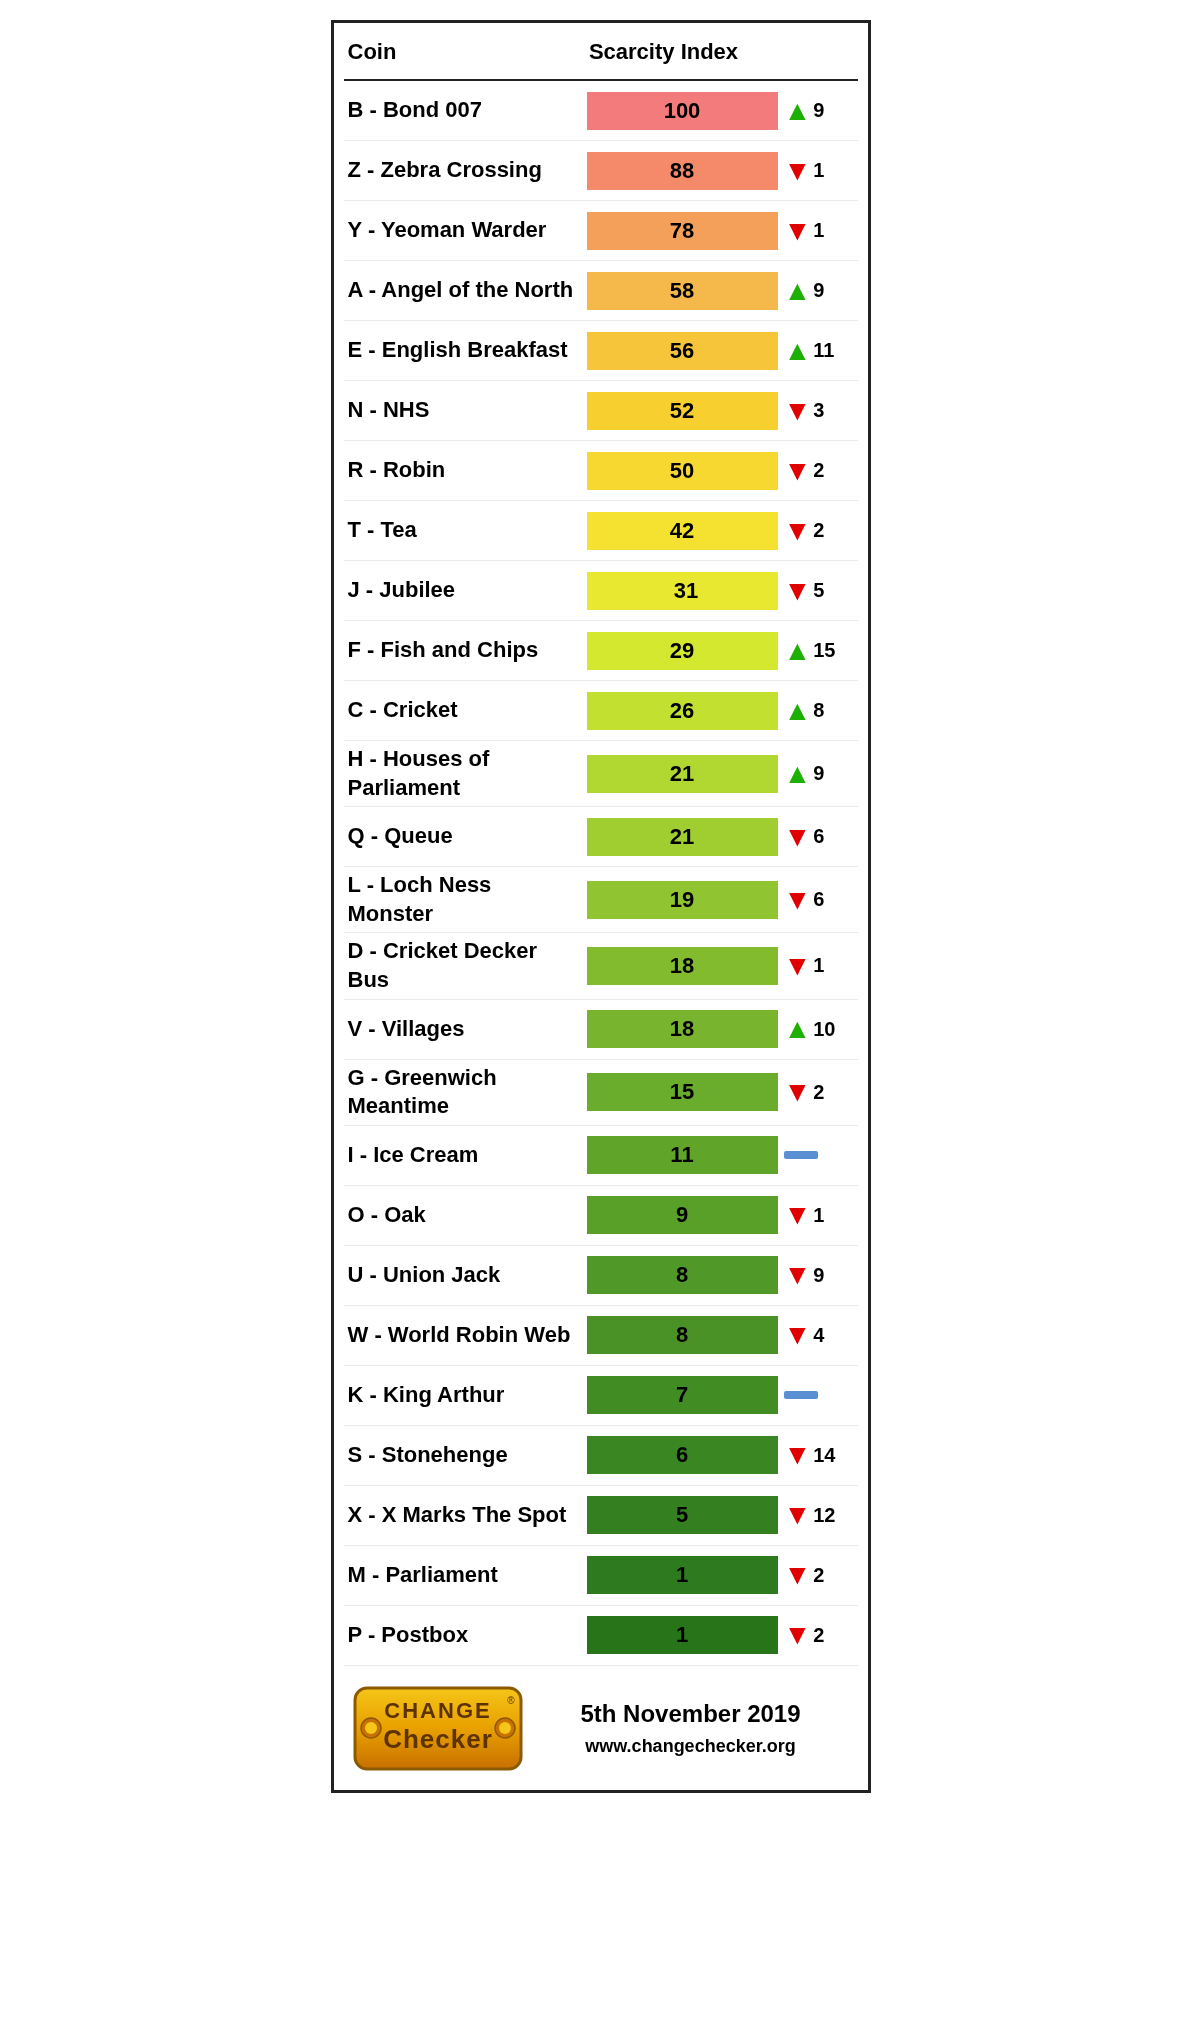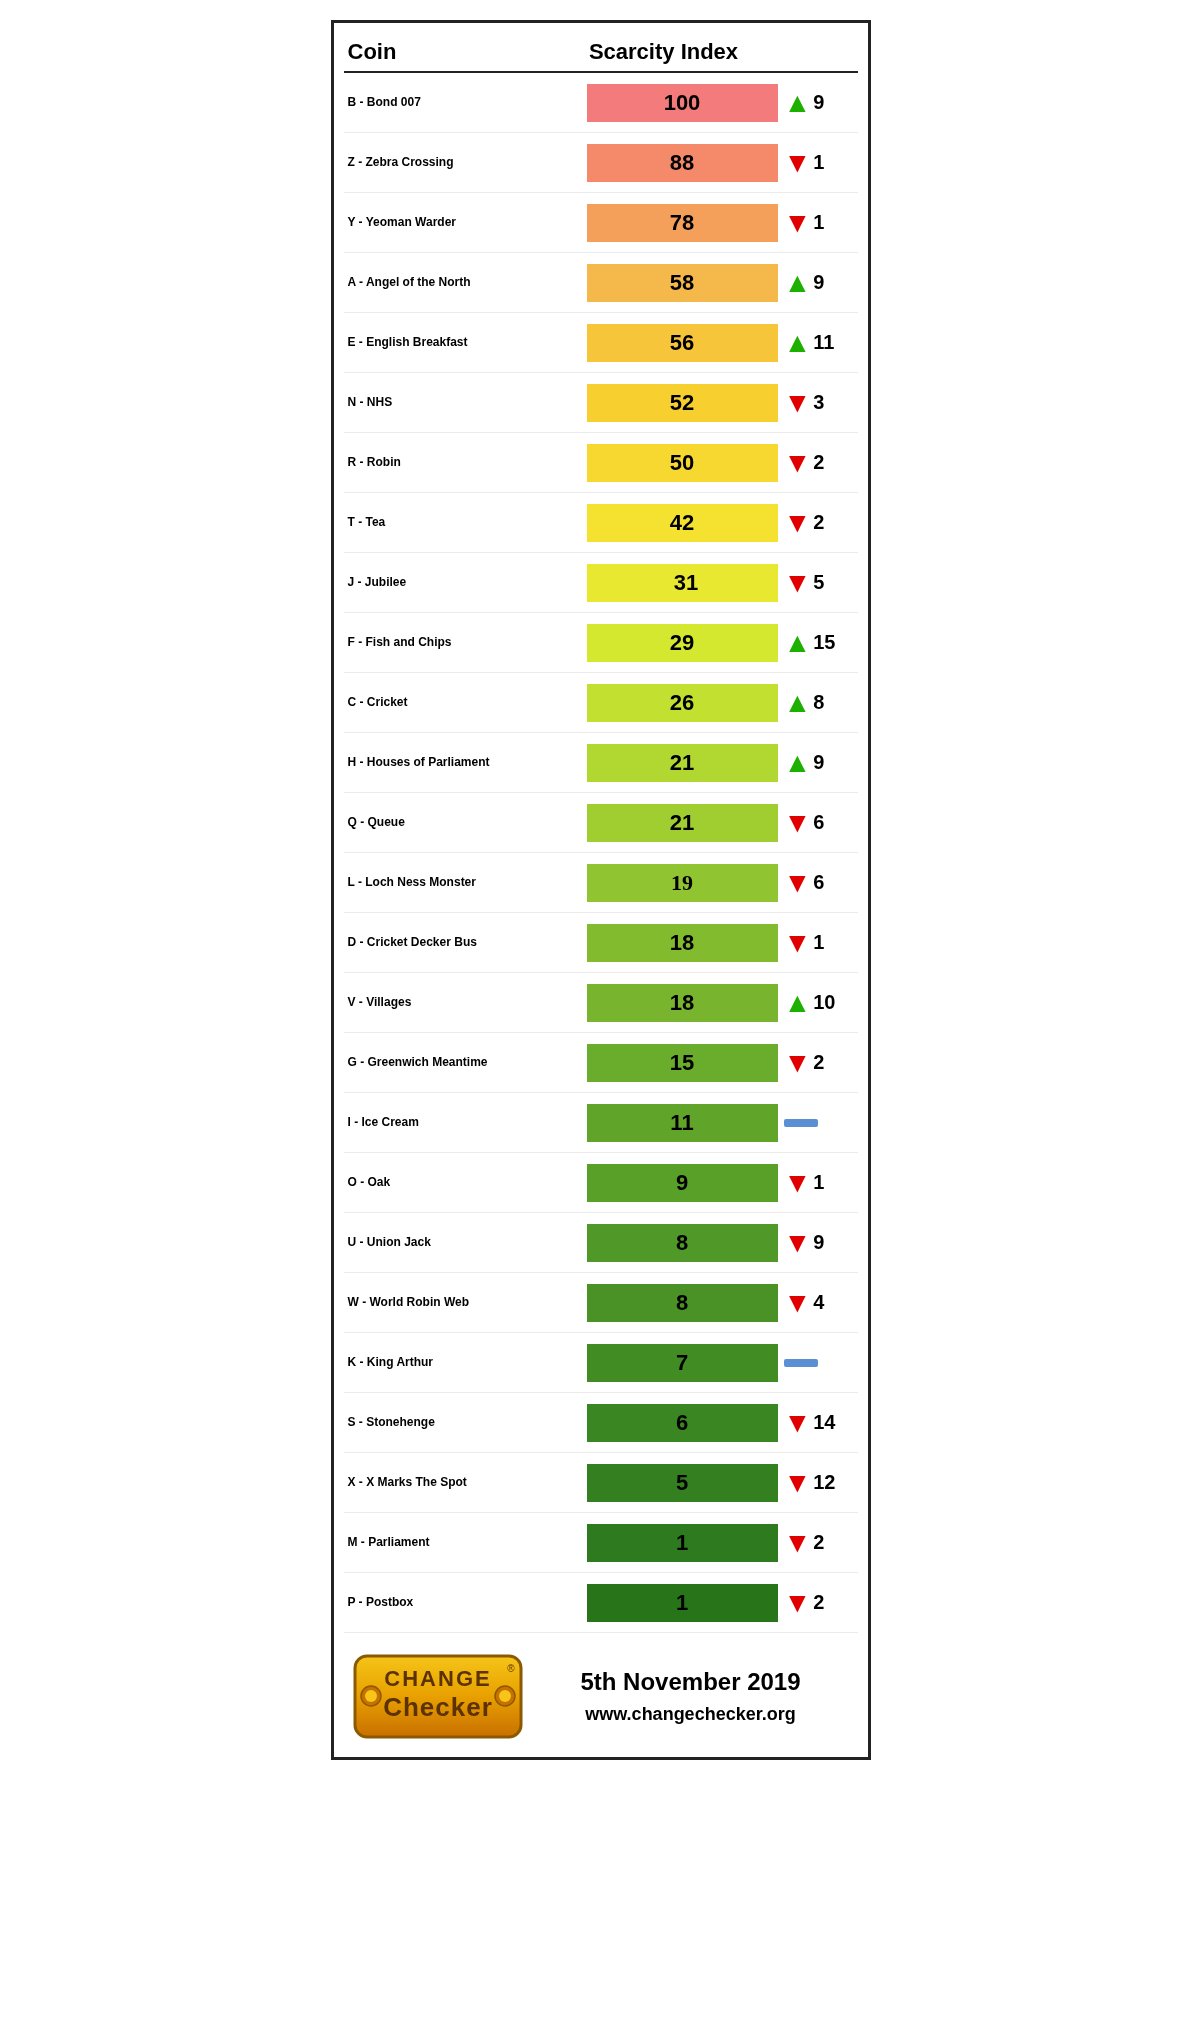--- a/index.html
+++ b/index.html
@@ -14,21 +14,21 @@
     .card {
       width: 540px;
       border: 3px solid #222;
       background: #fff;
       padding: 10px 10px 16px 10px;
       margin: 20px auto;
     }
     .header-row {
       display: flex;
       align-items: center;
-      padding: 6px 4px 6px 4px;
+      padding: 6px 4px 14px 4px;
       border-bottom: 2px solid #222;
       margin-bottom: 0;
     }
     .header-coin {
       font-size: 22px;
       font-weight: 900;
       color: #000;
       flex: 1;
     }
     .header-scarcity {
@@ -42,21 +42,21 @@
       width: 100%;
     }
     .row {
       display: flex;
       align-items: center;
       min-height: 60px;
       border-bottom: 1px solid rgba(0,0,0,0.08);
     }
     .coin-name {
       flex: 1;
-      font-size: 12px;
+      font-size: 22px;
       font-weight: 600;
       color: #000;
       padding: 4px 4px 4px 4px;
       line-height: 1.3;
     }
     .score-cell {
       width: 191px;
       text-align: center;
       font-size: 22px;
       font-weight: 700;
@@ -237,21 +237,21 @@
       <div class="row">
         <div class="coin-name">Q - Queue</div>
         <div class="score-cell" style="background: rgb(160, 206, 48);">21</div>
         <div class="change-cell">
           <span class="arrow-down">▼</span>
           <span class="change-num">6</span>
         </div>
       </div>
       <div class="row">
         <div class="coin-name">L - Loch Ness Monster</div>
-        <div class="score-cell" style="background: rgb(144, 196, 48); font-family: Liberation Serif, serif;">19</div>
+        <div class="score-cell" style="background: rgb(144, 196, 48);">19</div>
         <div class="change-cell">
           <span class="arrow-down">▼</span>
           <span class="change-num">6</span>
         </div>
       </div>
       <div class="row">
         <div class="coin-name">D - Cricket Decker Bus</div>
         <div class="score-cell" style="background: rgb(130, 188, 46);">18</div>
         <div class="change-cell">
           <span class="arrow-down">▼</span>

